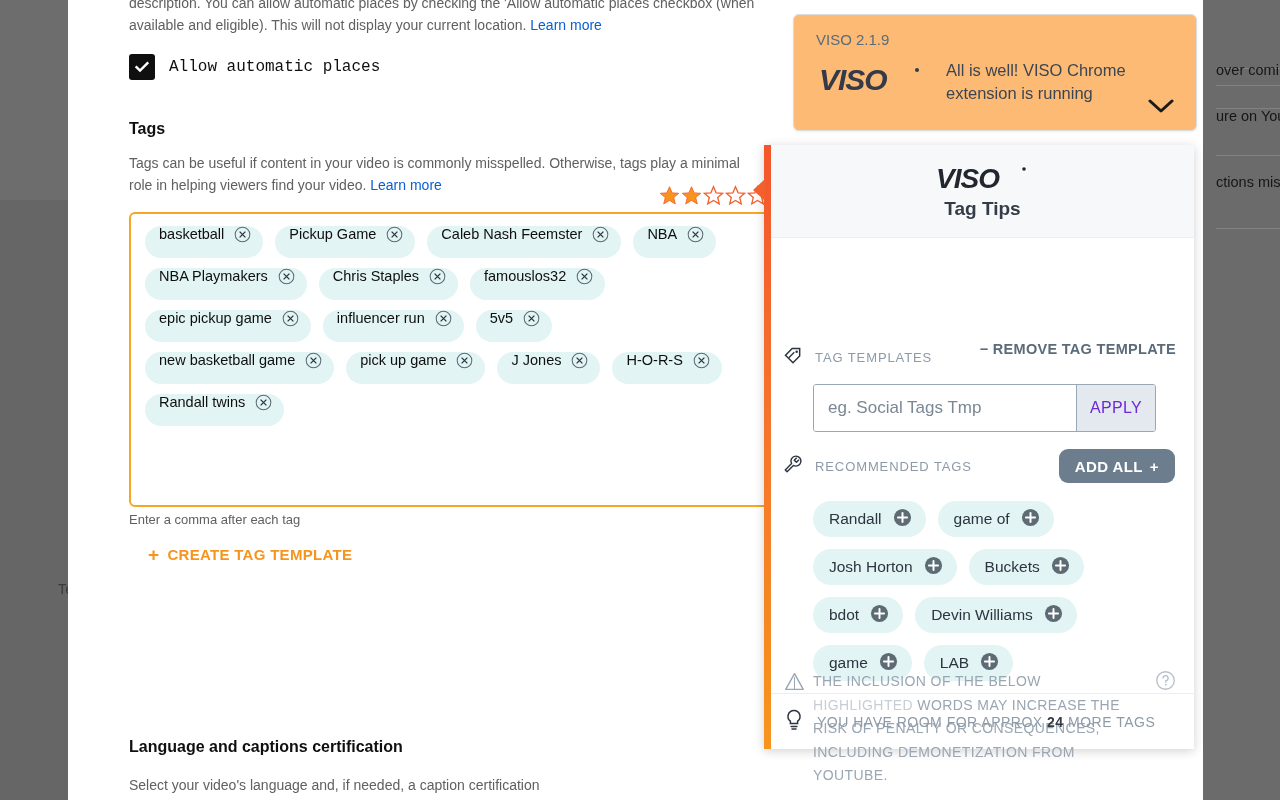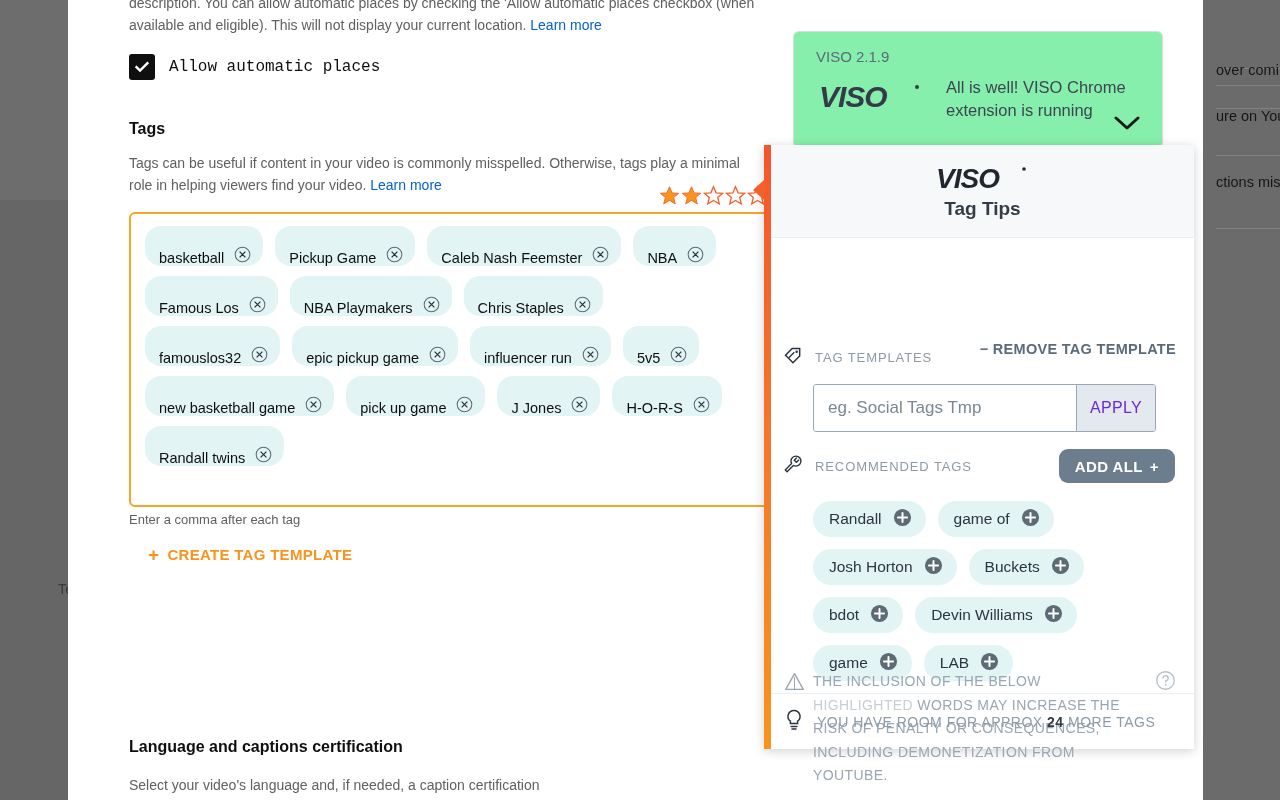--- a/index.html
+++ b/index.html
@@ -65,44 +65,44 @@
   .stars svg { display: block; }
 
   
   .tagbox {
     position: absolute; left: 0; top: 212px; width: 1009px; height: 295px;
     border: 2px solid #f6a623; border-radius: 6px; background: #fff;
     padding: 12px 14px;
   }
   .tagwrap { display: flex; flex-wrap: wrap; gap: 10px 12px; width: 600px; }
   .pill {
-    display: inline-flex; align-items: flex-end; gap: 10px;
+    display: inline-flex; align-items: flex-start; gap: 10px;
     background: #e2f4f4; border-radius: 16px;
-    height: 40px; padding: 0 12px 0 14px;
+    height: 32px; padding: 0 12px 0 14px;
     font-size: 14.5px; color: #0f0f0f; white-space: nowrap;
   }
   .pill .xc { width: 17px; height: 17px; flex: 0 0 auto; }
   .tagbox-actions { position: absolute; right: 266px; top: 16px; display: flex; align-items: center; gap: 28px; }
   .icon-btn { width: 24px; height: 24px; display:block; }
 
   .hint-row { position: absolute; left: 0; top: 512px; width: 1009px; display: flex; justify-content: space-between; }
   .hint { font-size: 13px; color: #606060; }
   .counter { font-size: 13px; color: #606060; }
 
   .create-tpl {
     position: absolute; left: 19px; top: 545px;
     display: flex; align-items: center; gap: 8px;
     color: #f7941d; font-size: 15px; font-weight: bold; letter-spacing: .3px;
   }
   .create-tpl .plus { font-size: 19px; font-weight: bold; line-height: 1; }
 
   
   .viso-card {
-    position: absolute; left: 793px; top: 31px; width: 370px; height: 117px;
-    background: #86efac; border: 1px solid #dcdcdc; border-radius: 6px;
+    position: absolute; left: 793px; top: 14px; width: 404px; height: 117px;
+    background: #fdba74; border: 1px solid #dcdcdc; border-radius: 6px;
     box-shadow: 0 1px 3px rgba(0,0,0,.07);
   }
   .viso-ver { position: absolute; left: 22px; top: 16px; font-size: 15px; color: #5c6b7a; }
   .viso-logo-sm { position: absolute; left: 25px; top: 48px; }
   .viso-msg {
     position: absolute; left: 152px; top: 44px; width: 205px;
     font-size: 16.5px; color: #3c4652; line-height: 23px;
   }
   .viso-chev { position: absolute; right: 22px; bottom: 12px; }
 
@@ -278,27 +278,20 @@
               </svg></span>
           </span>
           <span class="pill">
             <span>NBA</span>
             <span><svg class="xc" viewBox="0 0 20 20">
                 <circle cx="10" cy="10" r="8.6" fill="none" stroke="#5c6b74" stroke-width="1.2"></circle>
                 <path d="M6.6 6.6 L13.4 13.4 M13.4 6.6 L6.6 13.4" stroke="#29343d" stroke-width="1.5"></path>
               </svg></span>
           </span>
           <span class="pill">
-            <span>Famous Los</span>
-            <span><svg class="xc" viewBox="0 0 20 20">
-                <circle cx="10" cy="10" r="8.6" fill="none" stroke="#5c6b74" stroke-width="1.2"></circle>
-                <path d="M6.6 6.6 L13.4 13.4 M13.4 6.6 L6.6 13.4" stroke="#29343d" stroke-width="1.5"></path>
-              </svg></span>
-          </span>
-          <span class="pill">
             <span>NBA Playmakers</span>
             <span><svg class="xc" viewBox="0 0 20 20">
                 <circle cx="10" cy="10" r="8.6" fill="none" stroke="#5c6b74" stroke-width="1.2"></circle>
                 <path d="M6.6 6.6 L13.4 13.4 M13.4 6.6 L6.6 13.4" stroke="#29343d" stroke-width="1.5"></path>
               </svg></span>
           </span>
           <span class="pill">
             <span>Chris Staples</span>
             <span><svg class="xc" viewBox="0 0 20 20">
                 <circle cx="10" cy="10" r="8.6" fill="none" stroke="#5c6b74" stroke-width="1.2"></circle>

